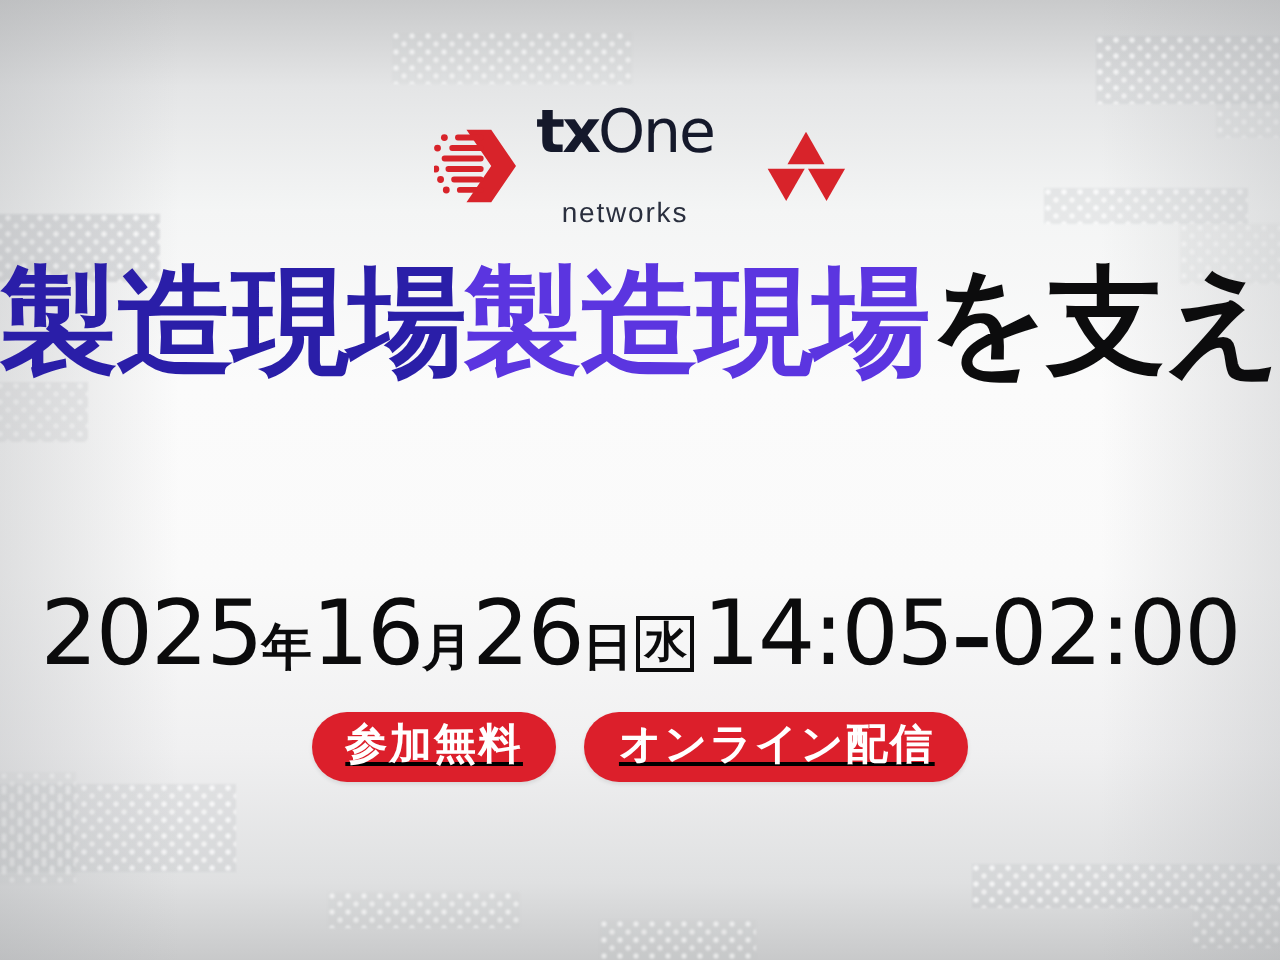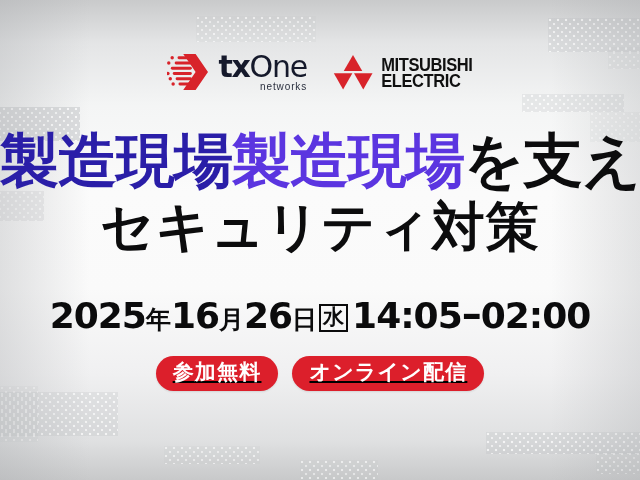--- a/index.html
+++ b/index.html
@@ -58,22 +58,22 @@
   
   #txone-logo { gap:9px; }
   #txone-mark { width:42px; height:40px; flex:0 0 auto; }
   #txone-word { display:flex; flex-direction:column; line-height:1; }
   #txone-name {
     font-size:30px; letter-spacing:-1.1px; color:#15192b;
     font-weight:400; font-family:"DejaVu Sans",sans-serif;
   }
   #txone-name b { font-weight:700; letter-spacing:-1.4px; }
   #txone-sub {
-    font-size:10px; color:#2a2f3e; letter-spacing:.9px;
-    text-align:right; margin-top:0; font-weight:400;
+    font-size:14px; color:#2a2f3e; letter-spacing:.9px;
+    text-align:center; margin-top:17px; font-weight:400;
   }
 
   
   #logo-gap { width:26px; height:1px; }
 
   
   #mits-logo { gap:8px; }
   #mits-mark { width:40px; height:36px; flex:0 0 auto; }
   #mits-word { display:flex; flex-direction:column; line-height:.98; }
   #mits-word span {
@@ -102,21 +102,21 @@
     font-family:"DejaVu Sans","Liberation Sans",sans-serif;
   }
 
   
   #date-line {
     position:absolute; top:294px; left:0; width:100%;
     text-align:center; white-space:nowrap;
     color:#0b0b0c; z-index:6; line-height:1;
     font-family:"DejaVu Sans","Liberation Sans",sans-serif;
   }
-  #date-line .num   { font-size:36px; font-weight:700; letter-spacing:-1px;margin-top:40px; }
+  #date-line .num   { font-size:45px; font-weight:400; letter-spacing:-1px;margin-top:40px; }
   #date-line .small { font-size:25px; font-weight:700; }
   #date-line .boxed {
     font-size:21px; font-weight:700;
     border:2.2px solid #0b0b0c;
     padding:1px 2px 2px 2px;
     margin:0 4px 0 2px;
     display:inline-block;
     vertical-align:4px;
     line-height:1;
   }
@@ -189,31 +189,26 @@
     <div id="logo-gap"></div>
 
     <div class="logo-block" id="mits-logo">
       <svg id="mits-mark" viewBox="0 0 44 40">
         <g fill="#d8232a">
           <path d="M22 1 L32.3 19 L22 19 L11.7 19 Z"></path>
           <path d="M10.3 21.5 L20.6 21.5 L30.9 21.5 L20.6 39.5 Z" transform="translate(-9.6,0)"></path>
           <path d="M10.3 21.5 L20.6 21.5 L30.9 21.5 L20.6 39.5 Z" transform="translate(12.8,0)"></path>
         </g>
       </svg>
-      <div id="mits-word">
-        <span>MITSUBISHI</span>
-        <span>ELECTRIC</span>
-      </div>
     </div>
 
   </div>
 
   <div id="headline-1"><span class="dk">製造現場</span><span class="vio">製造現場</span><span class="bk">を支える</span></div>
 
-  <div id="headline-2">セキュリティ対策</div>
 
   <div id="date-line"><span class="num">2025</span><span class="small">年</span><span class="num">16</span><span class="small">月</span><span class="num">26</span><span class="small">日</span><span class="boxed">水</span><span class="num">14:05</span><span class="dash">–</span><span class="num">02:00</span></div>
 
   <div id="badge-row">
     <div class="badge">参加無料</div>
     <div class="badge">オンライン配信</div>
   </div>
 
 </div>
 

